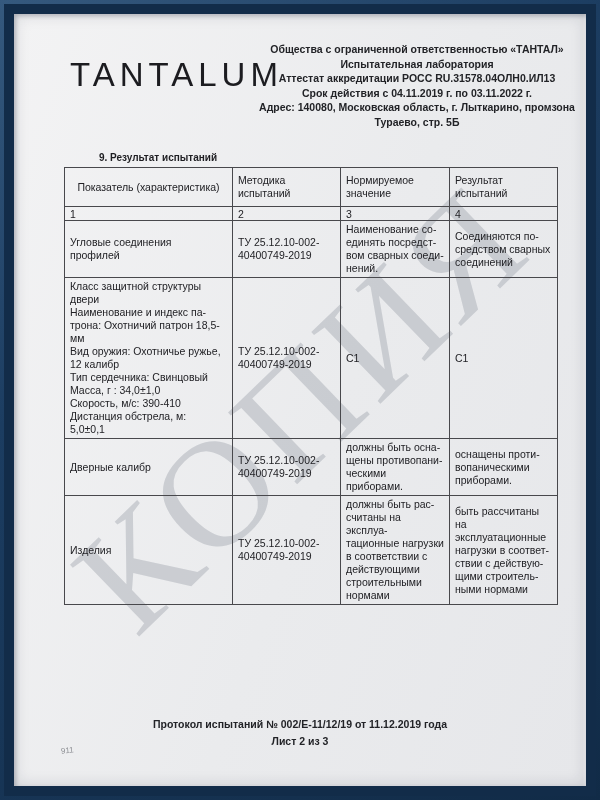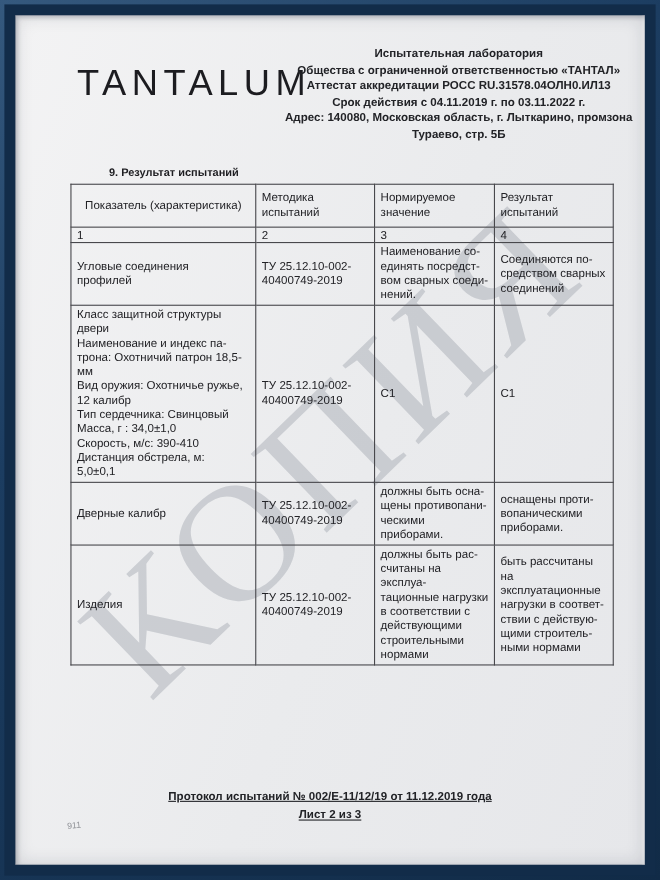--- a/index.html
+++ b/index.html
@@ -58,21 +58,20 @@
   tr.nums td{padding:0 5px;line-height:12px;}
   tr.r1{height:50px;}
   tr.r2{height:155px;margin-top:24px;}
   tr.r3{height:45px;}
   tr.r4{height:92px;}
   tr.r5{height:30px;}
   .footer{
     position:absolute;left:0;right:0;top:702px;
     text-align:center;font-size:10.5px;font-weight:600;color:#222327;
     line-height:17px;
-    text-decoration:underline;
   }
   .corner-note{
     position:absolute;left:47px;top:732px;
     font-size:8px;color:#8e9095;transform:rotate(-6deg);
   }
   .content-layer{position:absolute;inset:0;z-index:2;}
   .wm-layer{position:absolute;inset:0;z-index:1;}
 </style>
 </head>
 <body>
@@ -83,22 +82,22 @@
 
   <div class="wm-layer">
     <div class="watermark">КОПИЯ</div>
   </div>
 
   <div class="content-layer">
 
     <div class="logo">TANTALUM</div>
 
     <div class="lab-block">
+      <div>Общества с ограниченной ответственностью «ТАНТАЛ»</div>
       <div>Испытательная лаборатория</div>
-      <div>Общества с ограниченной ответственностью «ТАНТАЛ»</div>
       <div>Аттестат аккредитации РОСС RU.31578.04ОЛН0.ИЛ13</div>
       <div>Срок действия с 04.11.2019 г. по 03.11.2022 г.</div>
       <div>Адрес: 140080, Московская область, г. Лыткарино, промзона</div>
       <div>Тураево, стр. 5Б</div>
     </div>
 
     <div class="section-title">9. Результат испытаний</div>
 
     <table class="results">
       <colgroup>

